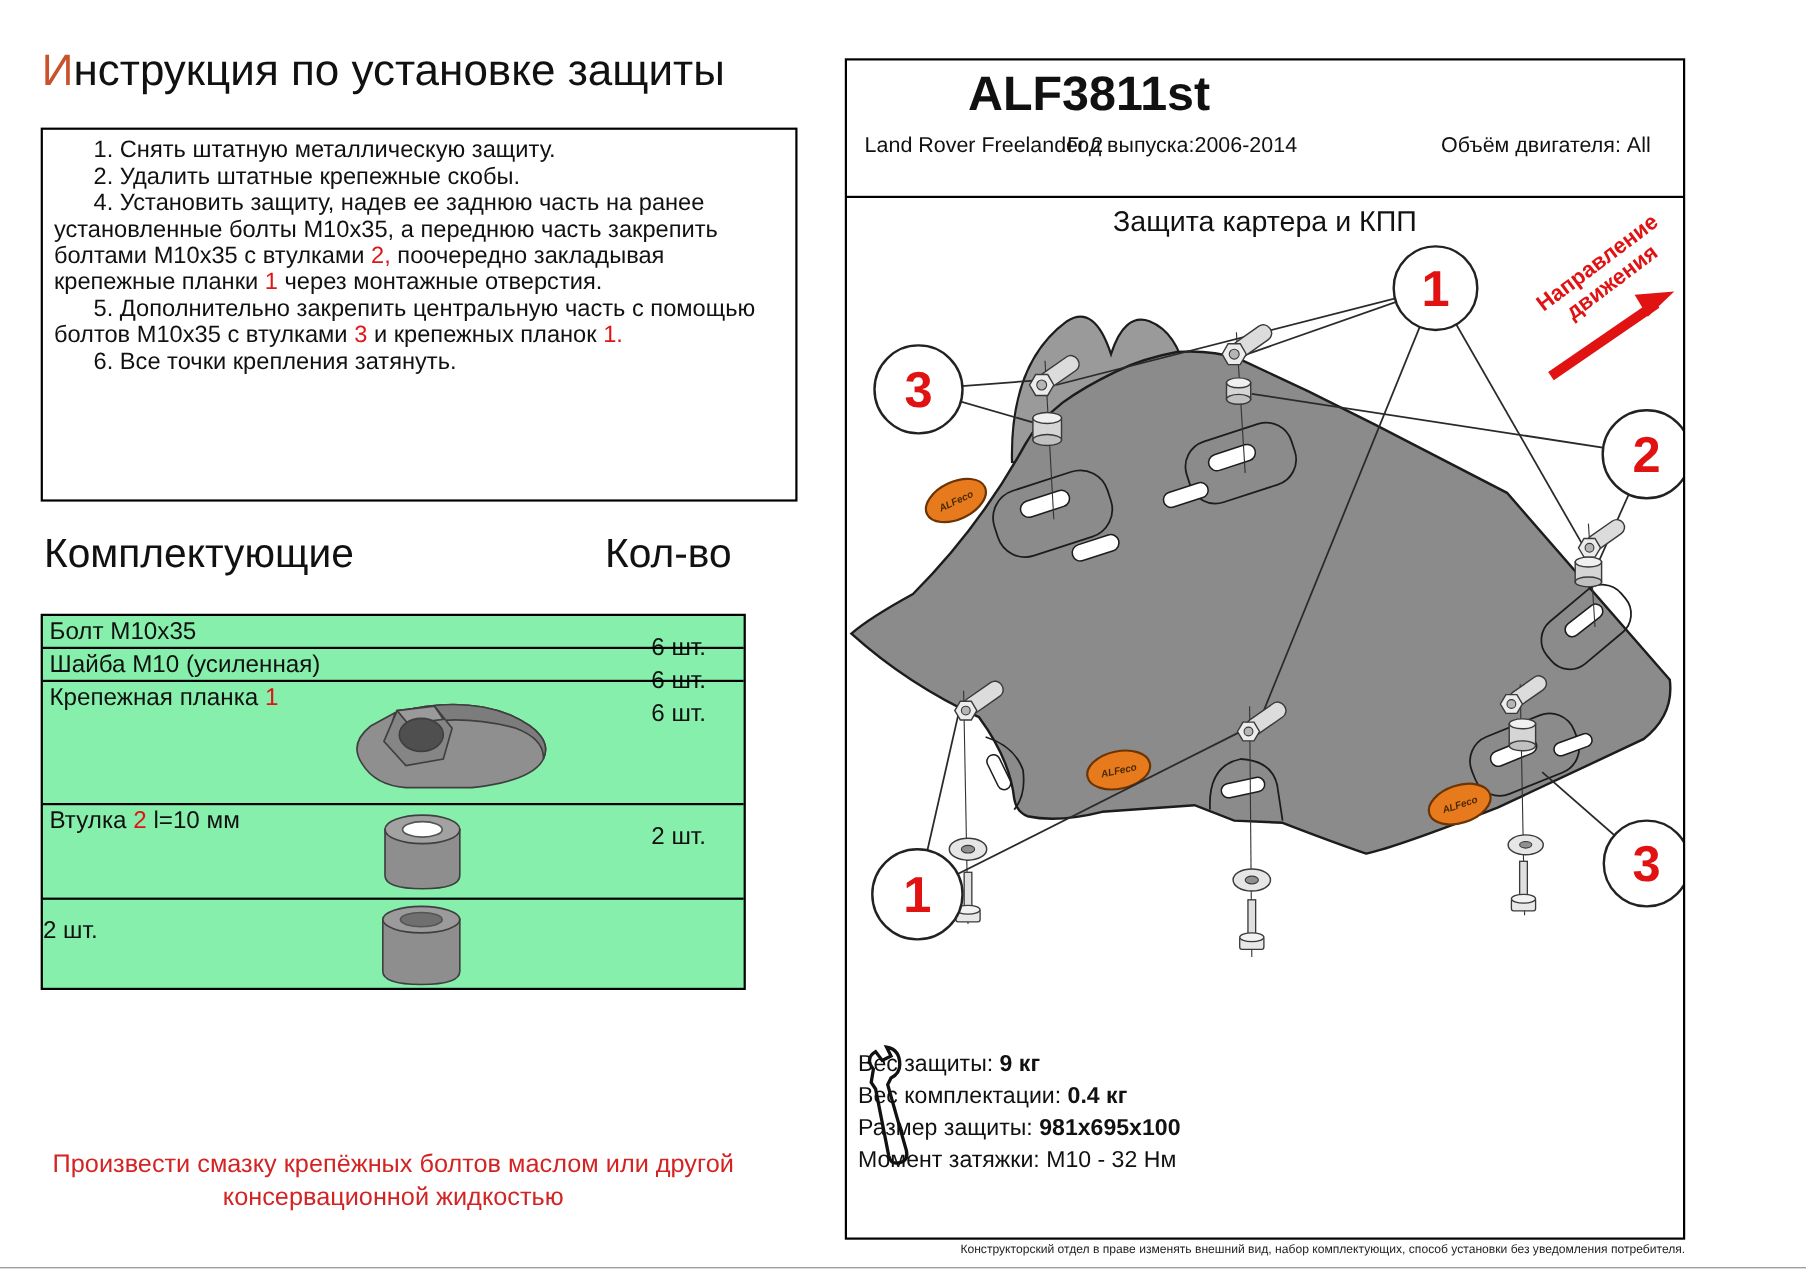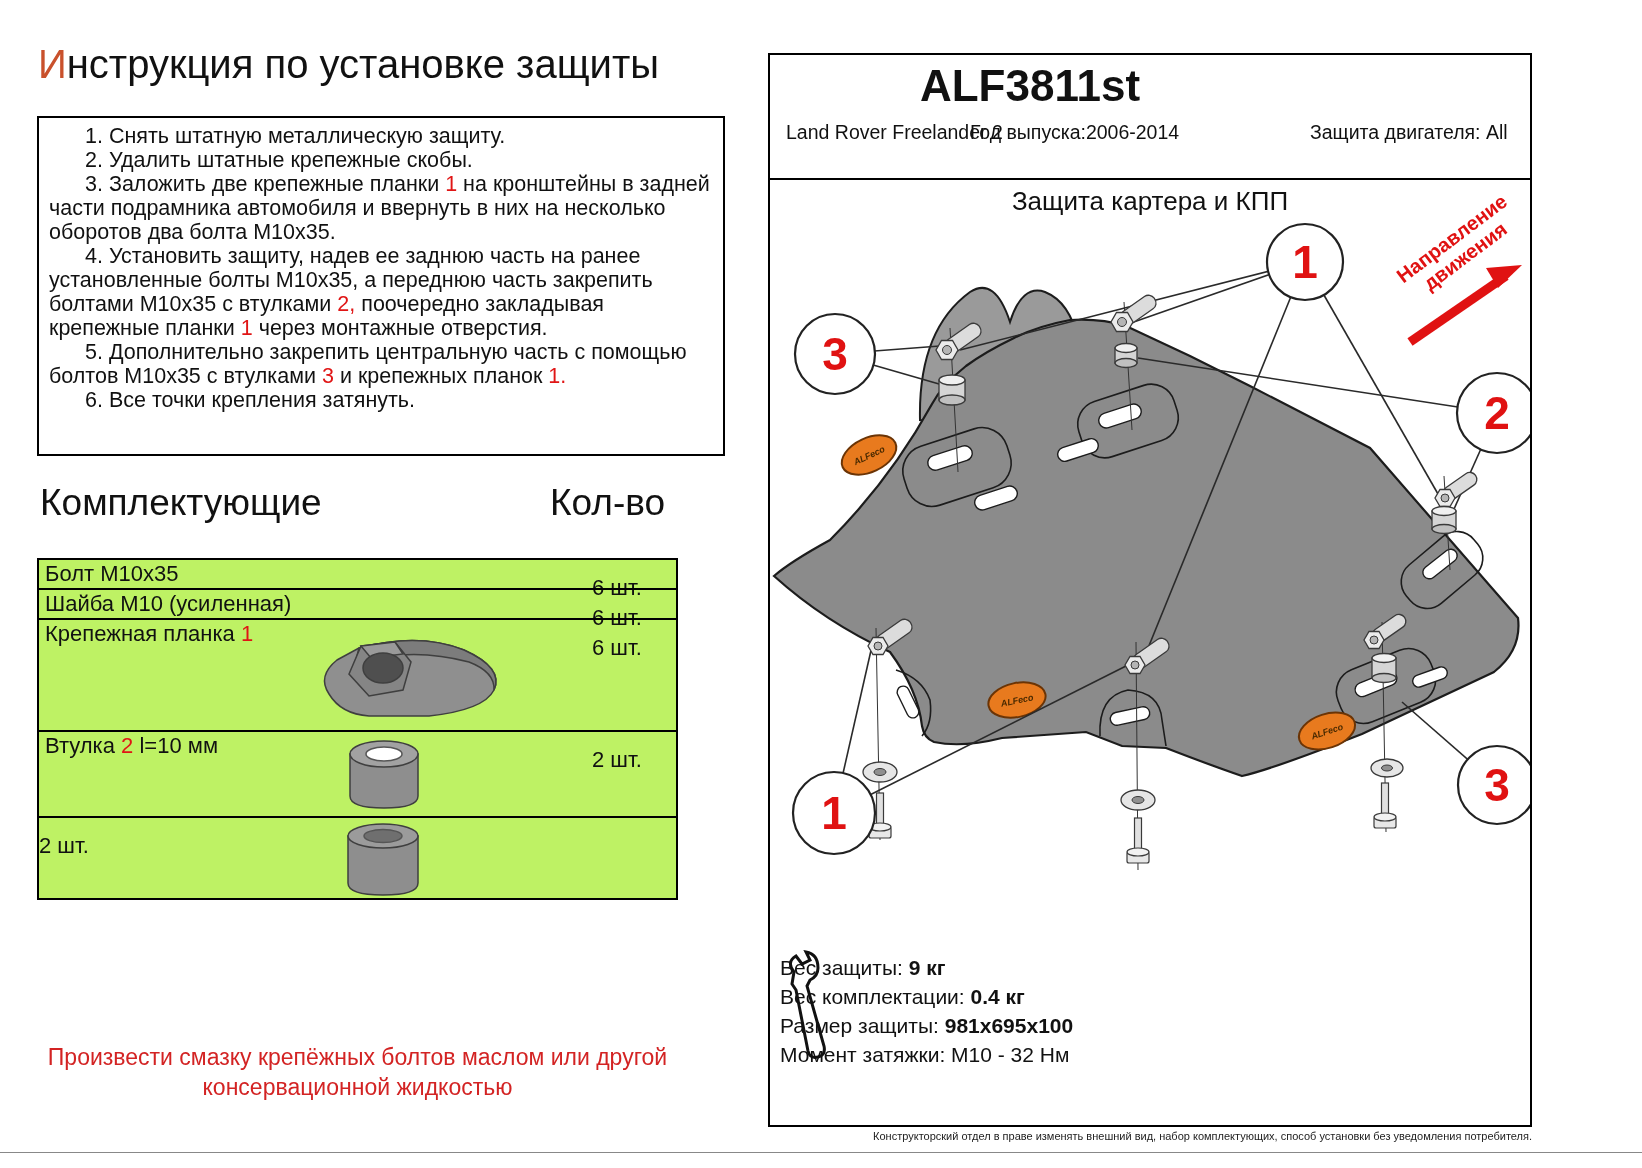--- a/index.html
+++ b/index.html
@@ -7,52 +7,51 @@
        font-family:"Liberation Sans","DejaVu Sans",sans-serif;color:#111;}
   .abs{position:absolute;}
   .red{color:#e01515;}
   
   .main-title{left:38px;top:42px;font-size:40px;letter-spacing:0;}
   .main-title .first{color:#c9512c;}
   .instr-box{left:37px;top:116px;width:664px;height:330px;border:2px solid #000;
              padding:6px 10px 0 10px;box-sizing:content-box;}
   .instr-box p{margin:0;font-size:21.5px;line-height:24px;text-indent:36px;}
   .sec-head{font-size:37px;}
-  .ptable{left:37px;top:558px;width:637px;border:2px solid #000;background:#bef264;}
+  .ptable{left:37px;top:558px;width:637px;border:2px solid #000;background:#86efac;}
   .prow{position:relative;display:flex;align-items:flex-start;border-top:2px solid #000;}
   .prow.first{border-top:none;}
   .pname{flex:1;font-size:22px;padding:1px 0 1px 6px;white-space:nowrap;}
   .pqty{width:84px;font-size:22px;padding-top:15px;}
   .pimg{position:absolute;}
   .note{left:35px;top:1042px;width:645px;text-align:center;color:#d32323;
         font-size:23px;line-height:30px;}
   
   .panel{left:768px;top:53px;width:760px;height:1070px;border:2px solid #000;}
   .phead{position:absolute;left:0;top:0;width:100%;height:123px;border-bottom:2px solid #000;}
-  .pcode{position:absolute;left:110px;top:6px;width:300px;text-align:center;
+  .pcode{position:absolute;left:110px;top:6px;width:300px;
          font-size:44px;font-weight:bold;}
   .pmeta{position:absolute;top:66px;font-size:19.5px;white-space:nowrap;}
   .diagram{position:absolute;left:0;top:125px;}
   .specs{position:absolute;left:10px;top:898px;font-size:21px;line-height:29px;}
   .specs .b{font-weight:bold;}
   .footer{right:110px;top:1130px;font-size:11px;color:#222;white-space:nowrap;}
   .pageline{left:0;top:1152px;width:1642px;border-top:1.5px solid #888;height:0;}
   svg text{font-family:"Liberation Sans","DejaVu Sans",sans-serif;}
 </style>
 </head>
 <body>
 
 <div class="abs main-title">
   <span class="first">И</span><span>нструкция по установке защиты</span>
 </div>
 
 <div class="abs instr-box">
   <p><span>1. Снять штатную металлическую защиту.</span></p>
   <p><span>2. Удалить штатные крепежные скобы.</span></p>
-  <p><span>3. Заложить две крепежные планки </span><span class="red">1</span><span> на кронштейны в задней части подрамника автомобиля и ввернуть в них на несколько оборотов два болта М10х35.</span></p>
   <p><span>4. Установить защиту, надев ее заднюю часть на ранее установленные болты М10х35, а переднюю часть закрепить болтами М10х35 с втулками </span><span class="red">2,</span><span> поочередно закладывая крепежные планки </span><span class="red">1</span><span> через монтажные отверстия.</span></p>
   <p><span>5. Дополнительно закрепить центральную часть с помощью болтов М10х35 с втулками </span><span class="red">3</span><span> и крепежных планок </span><span class="red">1.</span></p>
   <p><span>6. Все точки крепления затянуть.</span></p>
 </div>
 
 <div class="abs sec-head" style="left:40px;top:482px;">Комплектующие</div>
 <div class="abs sec-head" style="left:550px;top:482px;">Кол-во</div>
 
 <div class="abs ptable">
   <div class="prow first" style="height:28px;">
@@ -104,21 +103,21 @@
 <div class="abs note">
   <div>Произвести смазку крепёжных болтов маслом или другой</div>
   <div>консервационной жидкостью</div>
 </div>
 
 <div class="abs panel">
   <div class="phead">
     <div class="pcode">ALF3811st</div>
     <span class="pmeta" style="left:16px;">Land Rover Freelander 2</span>
     <span class="pmeta" style="left:200px;">Год выпуска:2006-2014</span>
-    <span class="pmeta" style="left:540px;">Защита двигателя: All</span>
+    <span class="pmeta" style="left:540px;">Объём двигателя: All</span>
   </div>
 
   <svg class="diagram" width="760" height="943" viewBox="0 0 760 943">
 
     <text x="380" y="30" font-size="26" text-anchor="middle" fill="#111">Защита картера и КПП</text>
 
     <g transform="translate(686,64) rotate(-37)" fill="#e01212" font-size="20" font-weight="bold" text-anchor="middle">
       <text y="0">Направление</text>
       <text y="22">движения</text>
     </g>

